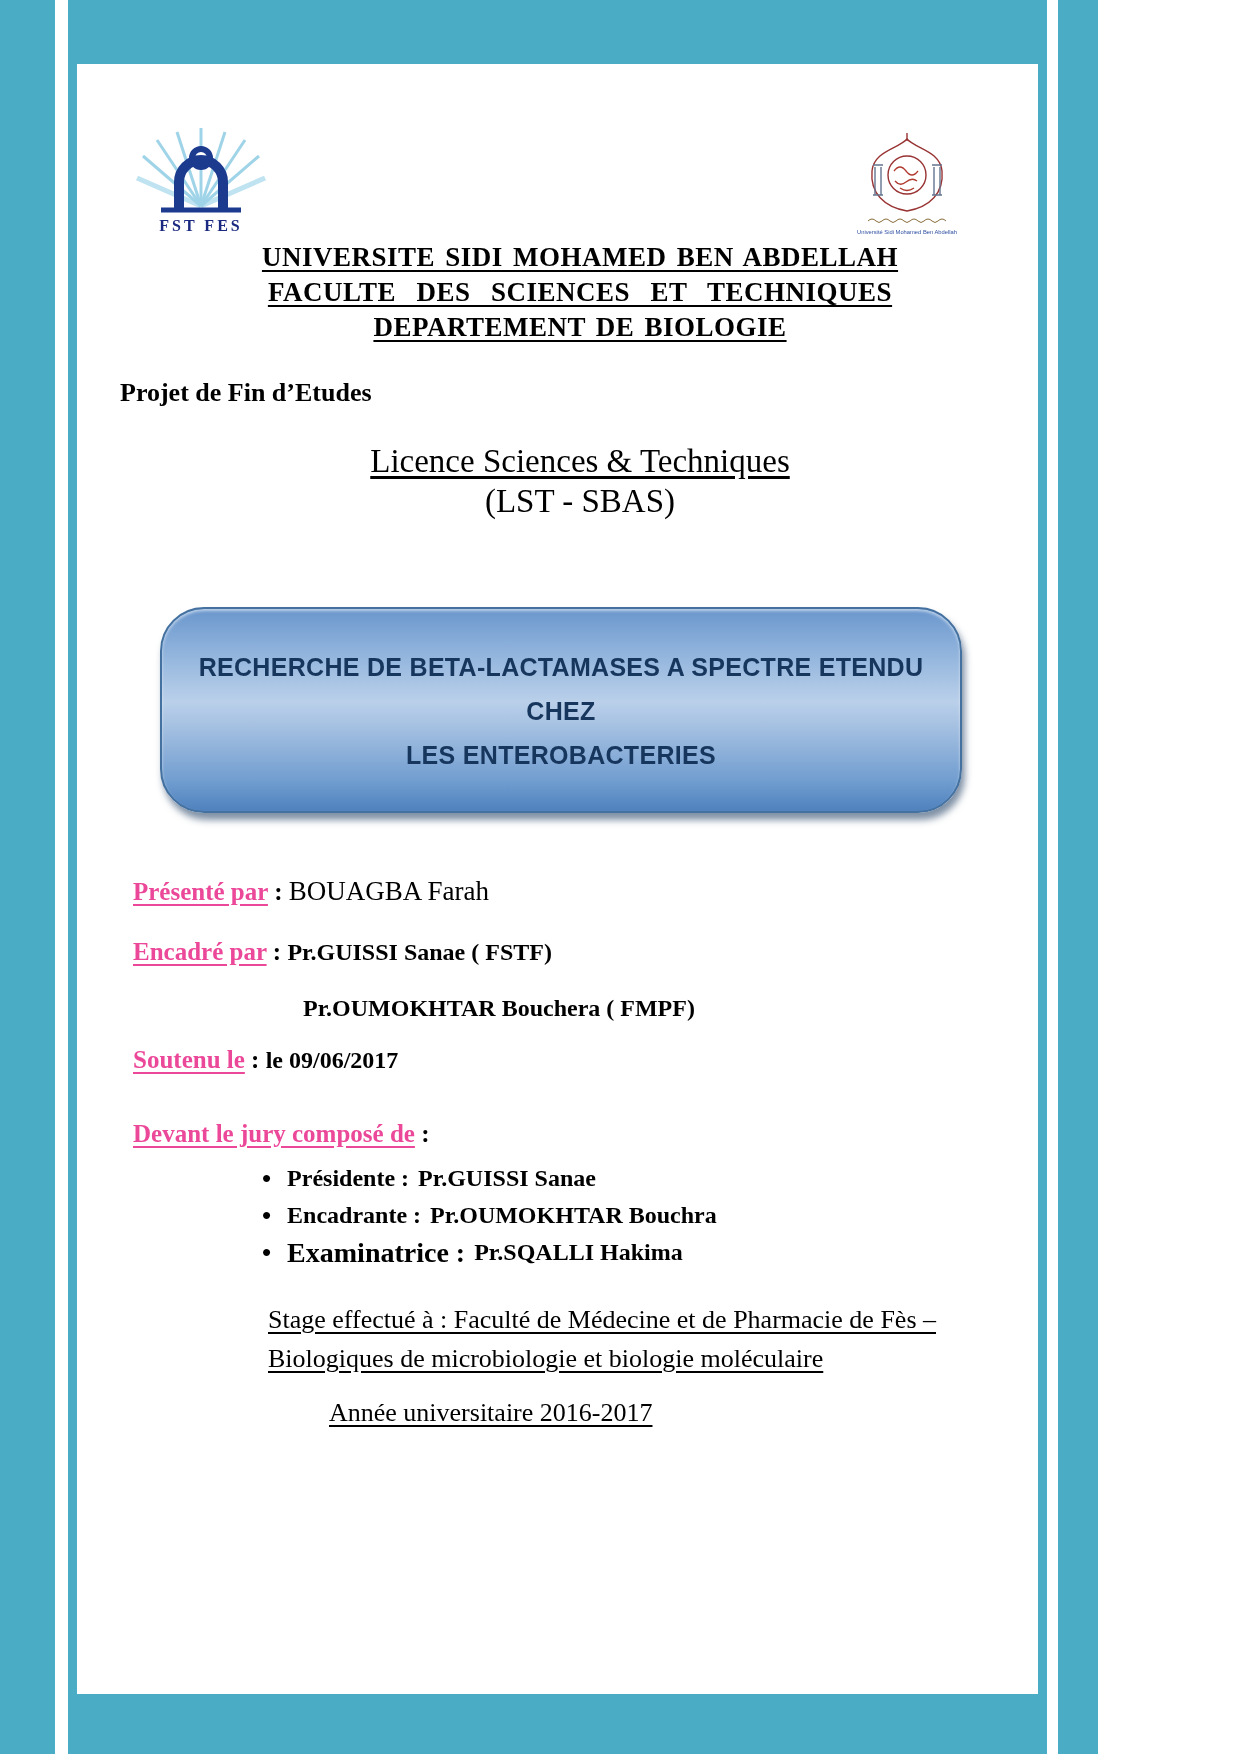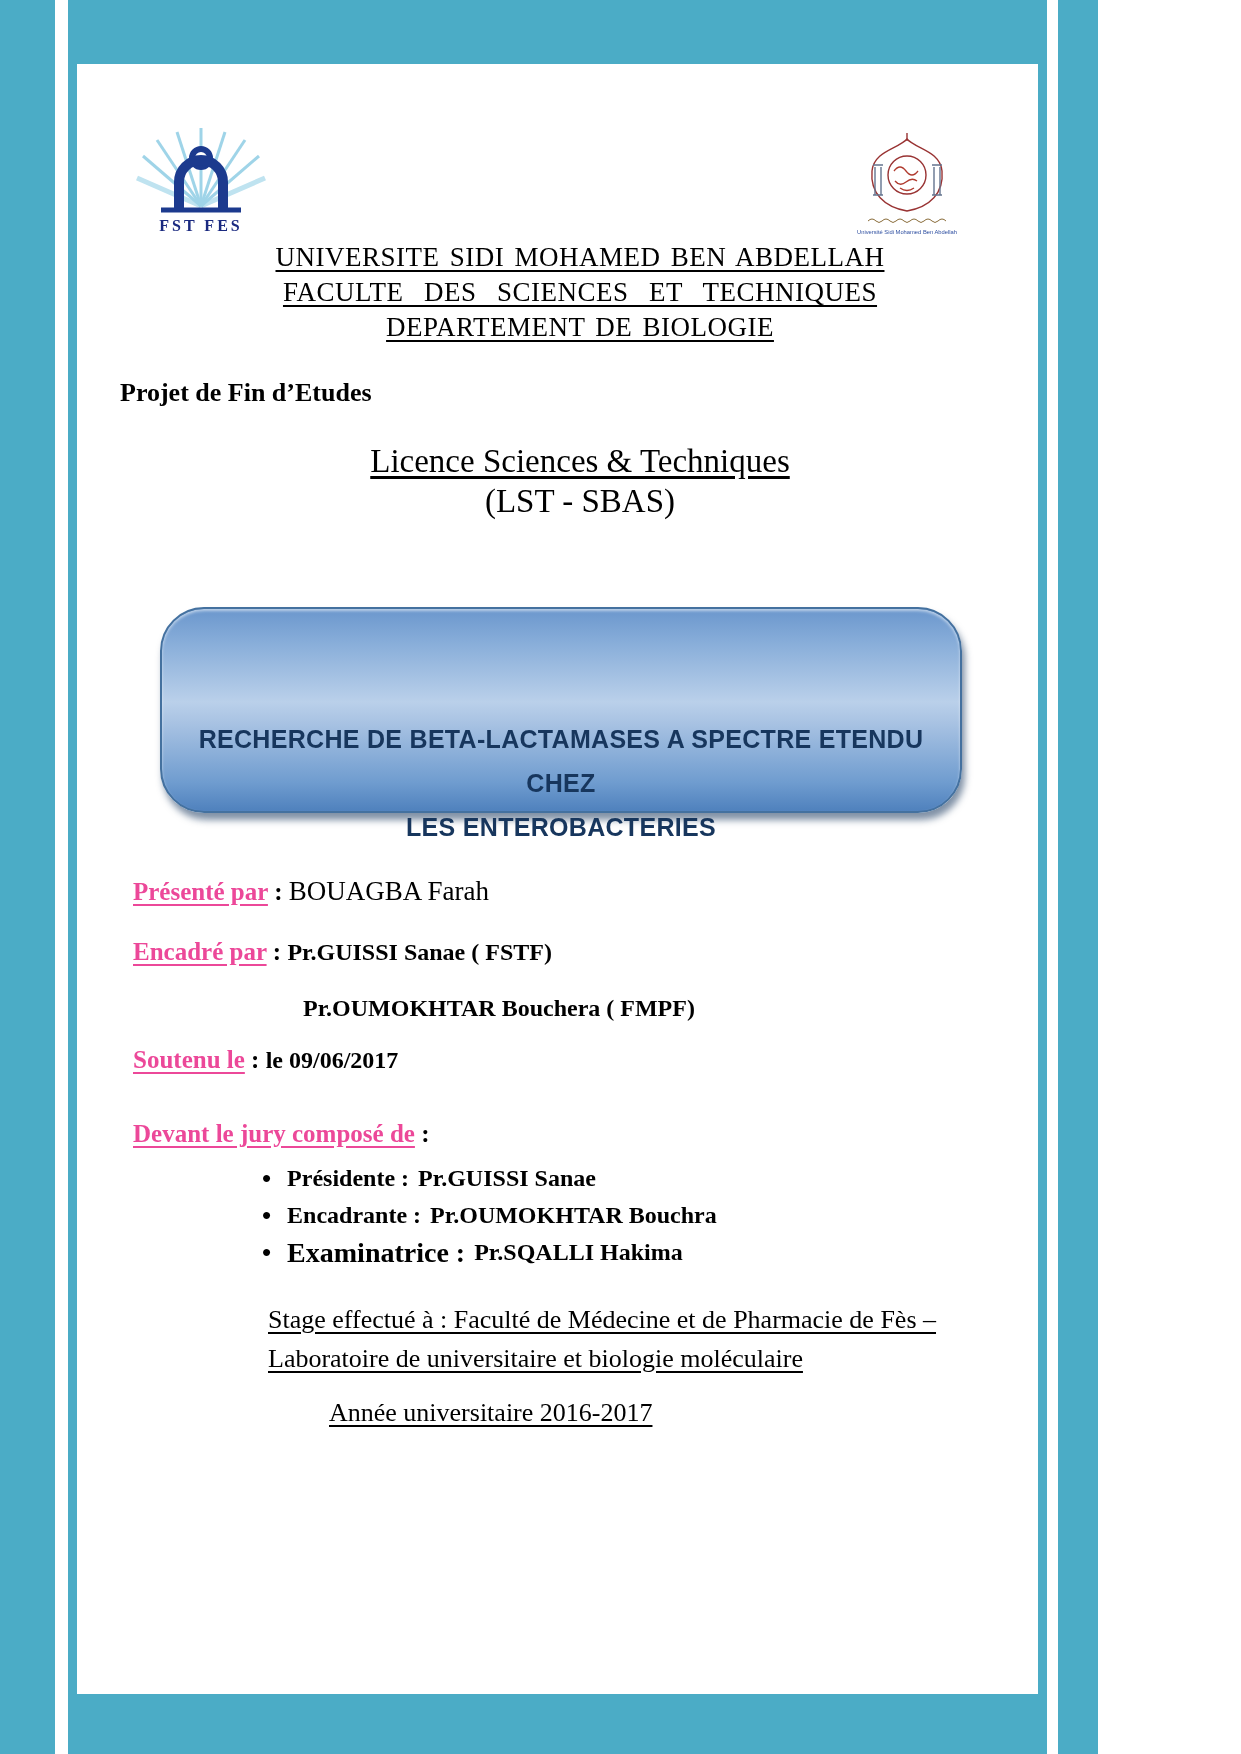--- a/index.html
+++ b/index.html
@@ -12,35 +12,35 @@
   #bar-right{left:1058px;top:0;width:40px;height:1754px;}
   #bar-top{left:77px;top:0;width:961px;height:64px;}
   #bar-bottom{left:77px;top:1694px;width:961px;height:60px;}
 
   .abs{position:absolute;}
   .fst-logo{left:133px;top:126px;width:137px;height:112px;}
   .seal-logo{left:850px;top:131px;width:115px;height:110px;}
 
   .header-block{left:120px;top:240px;width:920px;text-align:center;
                 font-size:27px;letter-spacing:.5px;word-spacing:3px;line-height:35px;}
-  .hline{text-decoration:underline;text-underline-offset:4px;}
+  .hline{text-decoration:underline;text-underline-offset:4px;font-weight:bold;}
   .ws{white-space:pre;}
 
   .project-kind{left:120px;top:378px;width:920px;text-align:left;
                 font-size:26px;font-weight:bold;}
 
   .degree-block{left:120px;top:441px;width:920px;text-align:center;
                 font-size:33px;line-height:40px;}
   .u{text-decoration:underline;text-underline-offset:4px;}
 
   .title-box{left:160px;top:607px;width:802px;height:206px;border-radius:44px;
     background:linear-gradient(180deg,#6b97cd 0%,#8aafda 18%,#bad0ea 46%,#a9c3e3 56%,#6f9ccf 86%,#4f81bd 100%);
     border:2px solid #44719f;
     box-shadow:3px 7px 7px rgba(23,54,93,.55), inset 0 2px 3px rgba(255,255,255,.55);
-    box-sizing:border-box;text-align:center;padding-top:108px;
+    box-sizing:border-box;text-align:center;padding-top:36px;
     font-family:"Liberation Sans", sans-serif;font-weight:bold;font-size:25px;
     color:#17365D;line-height:44px;letter-spacing:.3px;}
 
   .lbl{color:#ec4899;font-weight:bold;text-decoration:underline;text-underline-offset:4px;}
   .colon{font-weight:bold;color:#000;}
   .row-presented{left:133px;top:876px;font-size:25px;}
   .row-presented .val{font-size:27px;font-weight:normal;}
   .row-encadre{left:133px;top:938px;font-size:25px;}
   .row-encadre .val{font-size:24px;font-weight:bold;}
   .row-encadre2{left:303px;top:995px;font-size:24px;font-weight:bold;}
@@ -153,18 +153,18 @@
       </li>
     <li class="big">
         <span class="bullet">•</span>
         <span class="jury-role">Examinatrice :</span>
         <span class="jury-name">Pr.SQALLI Hakima</span>
       </li>
   </ul>
 
   <div class="abs stage">
     <div>Stage effectué à : Faculté de Médecine et de Pharmacie de Fès –</div>
-    <div>Laboratoire de universitaire et biologie moléculaire</div>
+    <div>Biologiques de microbiologie et biologie moléculaire</div>
   </div>
 
   <div class="abs annee">Année universitaire 2016-2017</div>
 
 </div>
 
 </body></html>

